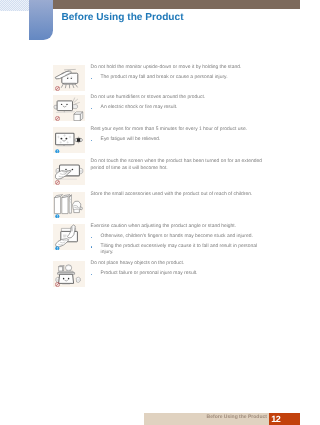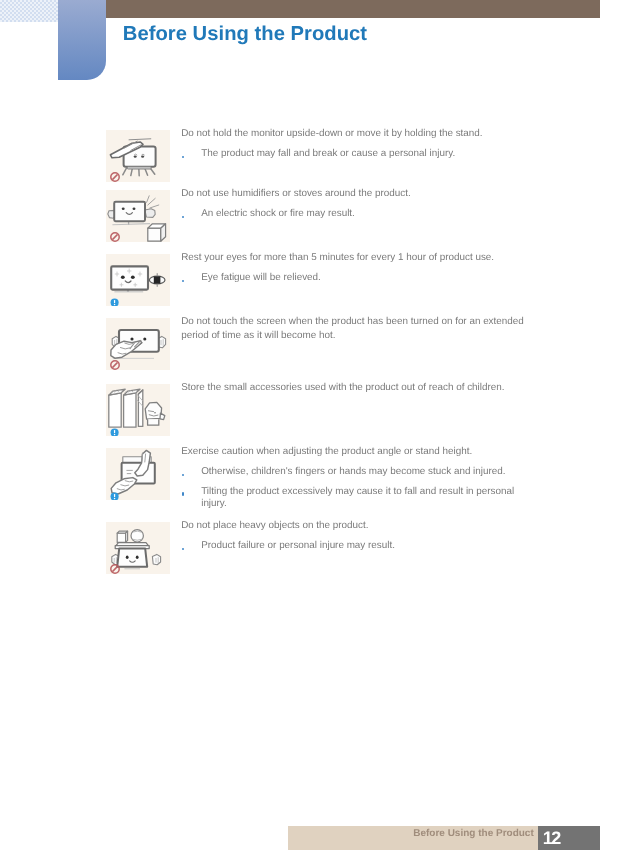--- a/index.html
+++ b/index.html
@@ -32,21 +32,21 @@
   .bullets li{font-size:4.95px;color:#7a7a7a;line-height:6.6px;position:relative;padding-left:10px;width:165px;margin-bottom:2.9px;}
   .bullets li:before{content:"";position:absolute;left:0.3px;top:2.6px;width:1.6px;height:1.6px;background:#3f87c9;border-radius:50%;}
   .iconbox svg{display:block;}
   .badge{position:absolute;width:5.0px;height:5.0px;left:54.9px;top:20.8px;opacity:0.92;}
   .badge svg{display:block;width:100%;height:100%;}
   .badge-info{width:4.6px;height:4.6px;left:55.0px;top:21.8px;opacity:1;}
 
   
   .footbar{position:absolute;left:144px;top:412.6px;right:0;bottom:0;background:#e0d2c0;}
   .foottext{position:absolute;left:206.6px;top:414.2px;font-size:5px;font-weight:bold;color:#a08d7c;line-height:7px;white-space:nowrap;}
-  .pagebadge{position:absolute;left:269px;top:412.6px;width:36px;bottom:0;background:#737373;}
+  .pagebadge{position:absolute;left:269px;top:412.6px;width:36px;bottom:0;background:#c2410c;}
   .pagenum{position:absolute;left:0;top:2.2px;width:14px;text-align:center;font-size:9px;font-weight:bold;color:#ffffff;line-height:9px;letter-spacing:-0.7px;text-indent:-0.7px;}
 </style>
 </head>
 <body>
 
 <div class="page">
   <div class="hatch"></div>
   <div class="tab"></div>
   <div class="brownbar"></div>
   <div class="title">Before Using the Product</div>

